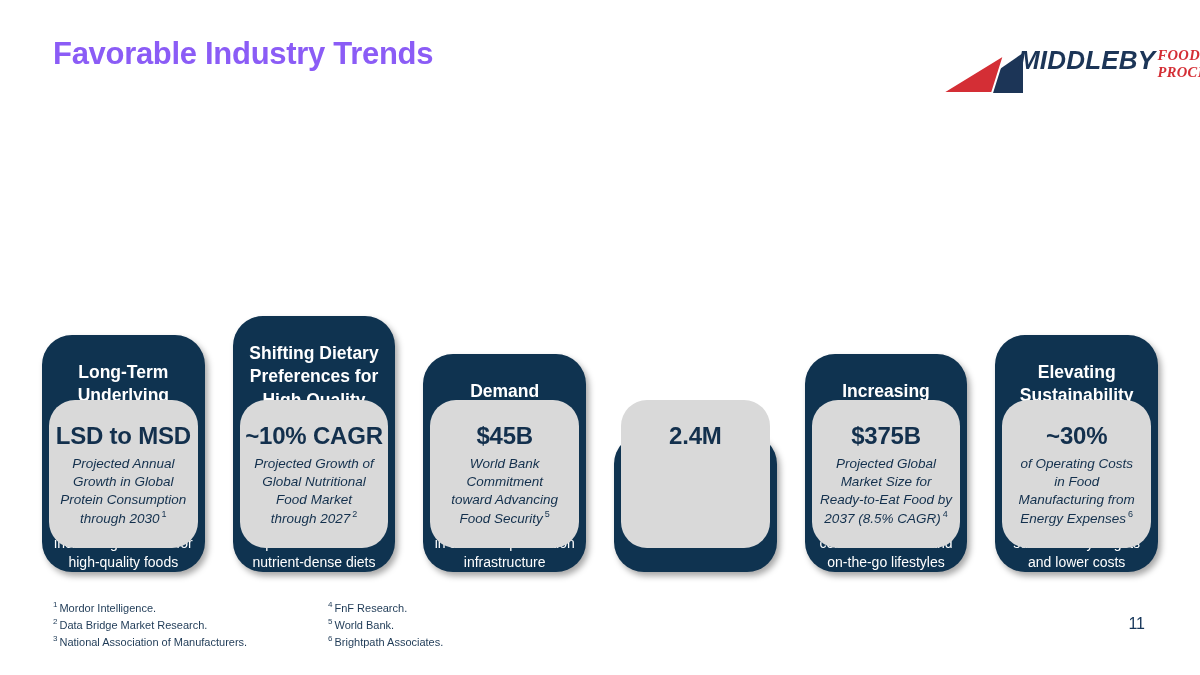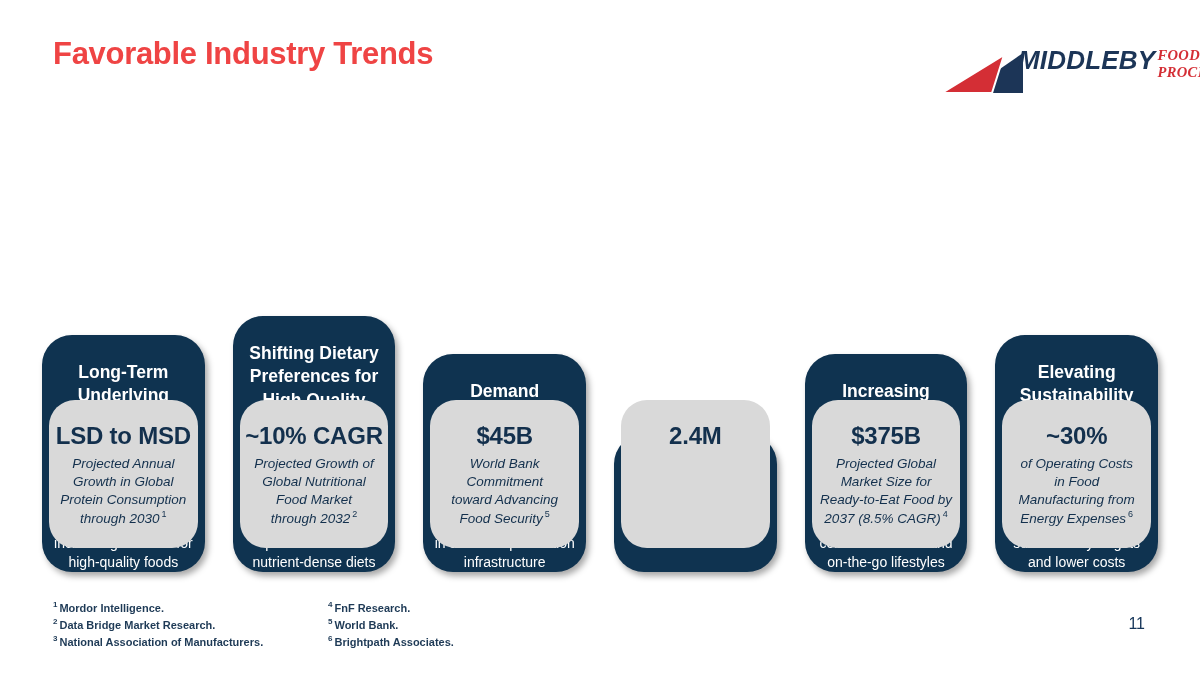--- a/index.html
+++ b/index.html
@@ -8,21 +8,21 @@
     font-family:"Liberation Sans",sans-serif;
     background:#ffffff;position:relative;overflow:hidden;
     -webkit-font-smoothing:antialiased;
   }
   .slide{position:absolute;inset:0;}
 
   
   .page-title{
     position:absolute;left:53px;top:36px;
     font-size:31px;font-weight:700;letter-spacing:-0.3px;
-    color:#ef4444;
+    color:#8b5cf6;
   }
 
   
   .logo{position:absolute;right:40px;top:44px;width:222px;height:56px;}
   .logo-swoosh{position:absolute;left:0;top:6px;}
   .logo-text{position:absolute;left:80px;top:2px;display:flex;flex-direction:row;align-items:flex-start;}
   .logo-brand{
     font-size:26px;font-weight:800;font-style:italic;
     color:#1C3557;letter-spacing:0.2px;line-height:1.1;
   }
@@ -63,21 +63,21 @@
     letter-spacing:-0.2px;
   }
   .stat-desc{
     margin-top:4px;font-size:13.5px;font-weight:500;line-height:1.33;
   }
   .stat-desc span{white-space:pre-line;font-style:italic;}
   .stat-desc sup{font-size:9px;margin-left:2px;}
 
   
   .footnotes{position:absolute;left:53px;bottom:26px;display:flex;}
-  .fn-col{display:flex;flex-direction:column;gap:2px;font-weight:bold;}
+  .fn-col{display:flex;flex-direction:column;gap:2px;}
   .fn-col.left{width:275px;}
   .fn{font-size:11px;color:#1E3A56;line-height:1.3;}
   .fn sup{font-size:8px;margin-right:2px;}
 
   .page-number{
     position:absolute;right:55px;bottom:42px;
     font-size:16px;color:#16365A;
   }
 </style>
 </head>
@@ -128,21 +128,21 @@
 focus on health and
 nutrition is driving a
 structural shift towards
 protein-rich and
 nutrient-dense diets</div>
       <div class="stat-box">
         <div class="stat-value">~10% CAGR</div>
         <div class="stat-desc"><span>Projected Growth of
 Global Nutritional
 Food Market
-through 2032</span><sup>2</sup></div>
+through 2027</span><sup>2</sup></div>
       </div>
     </div>
 
     <div class="card">
       <div class="card-title">Demand
 for Local
 Food Security</div>
       <div class="card-body">Geopolitical tensions
 prompting investments
 in domestic production

